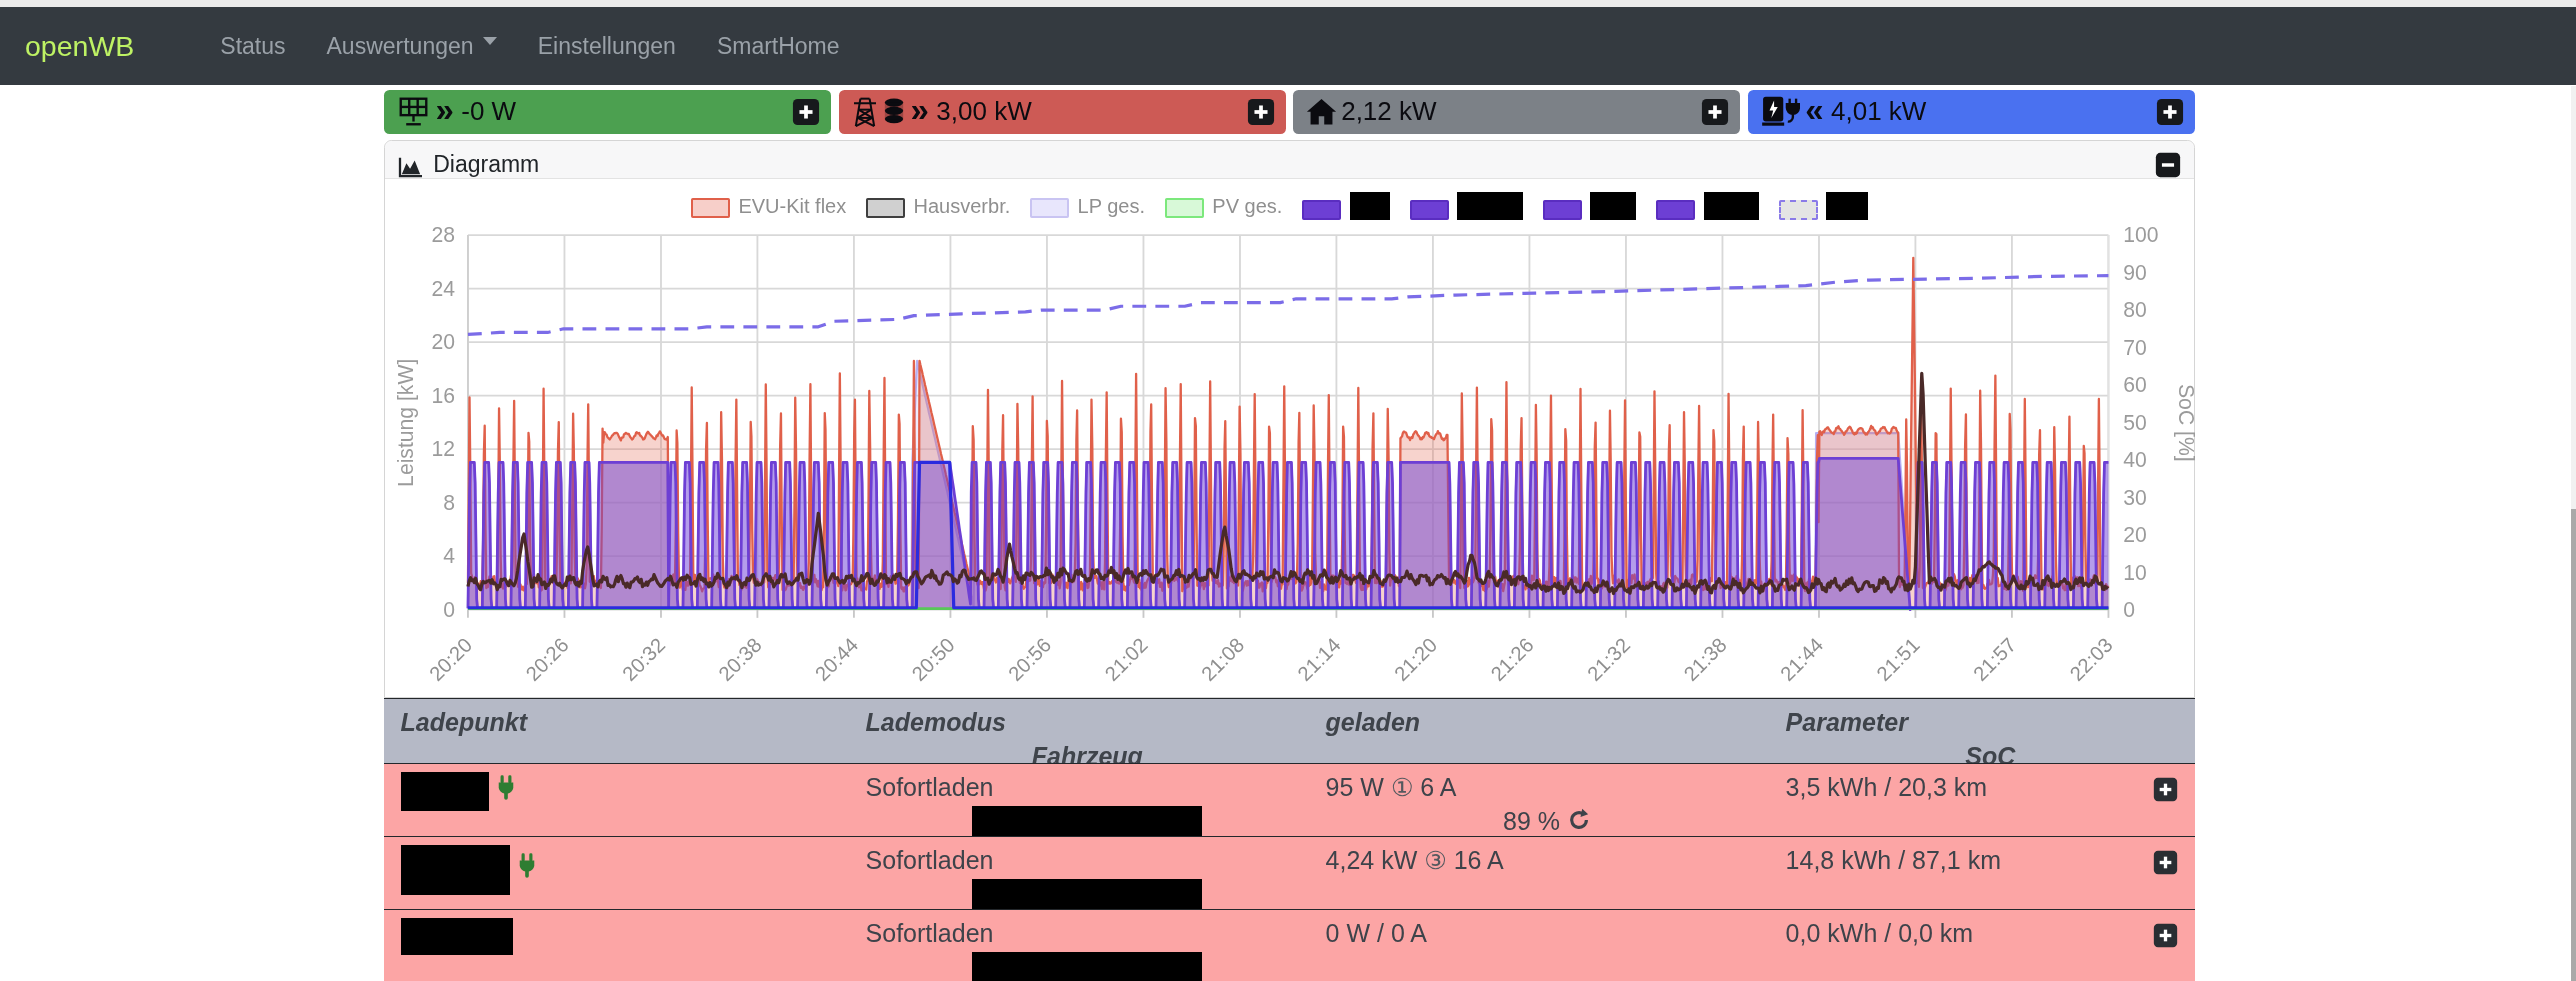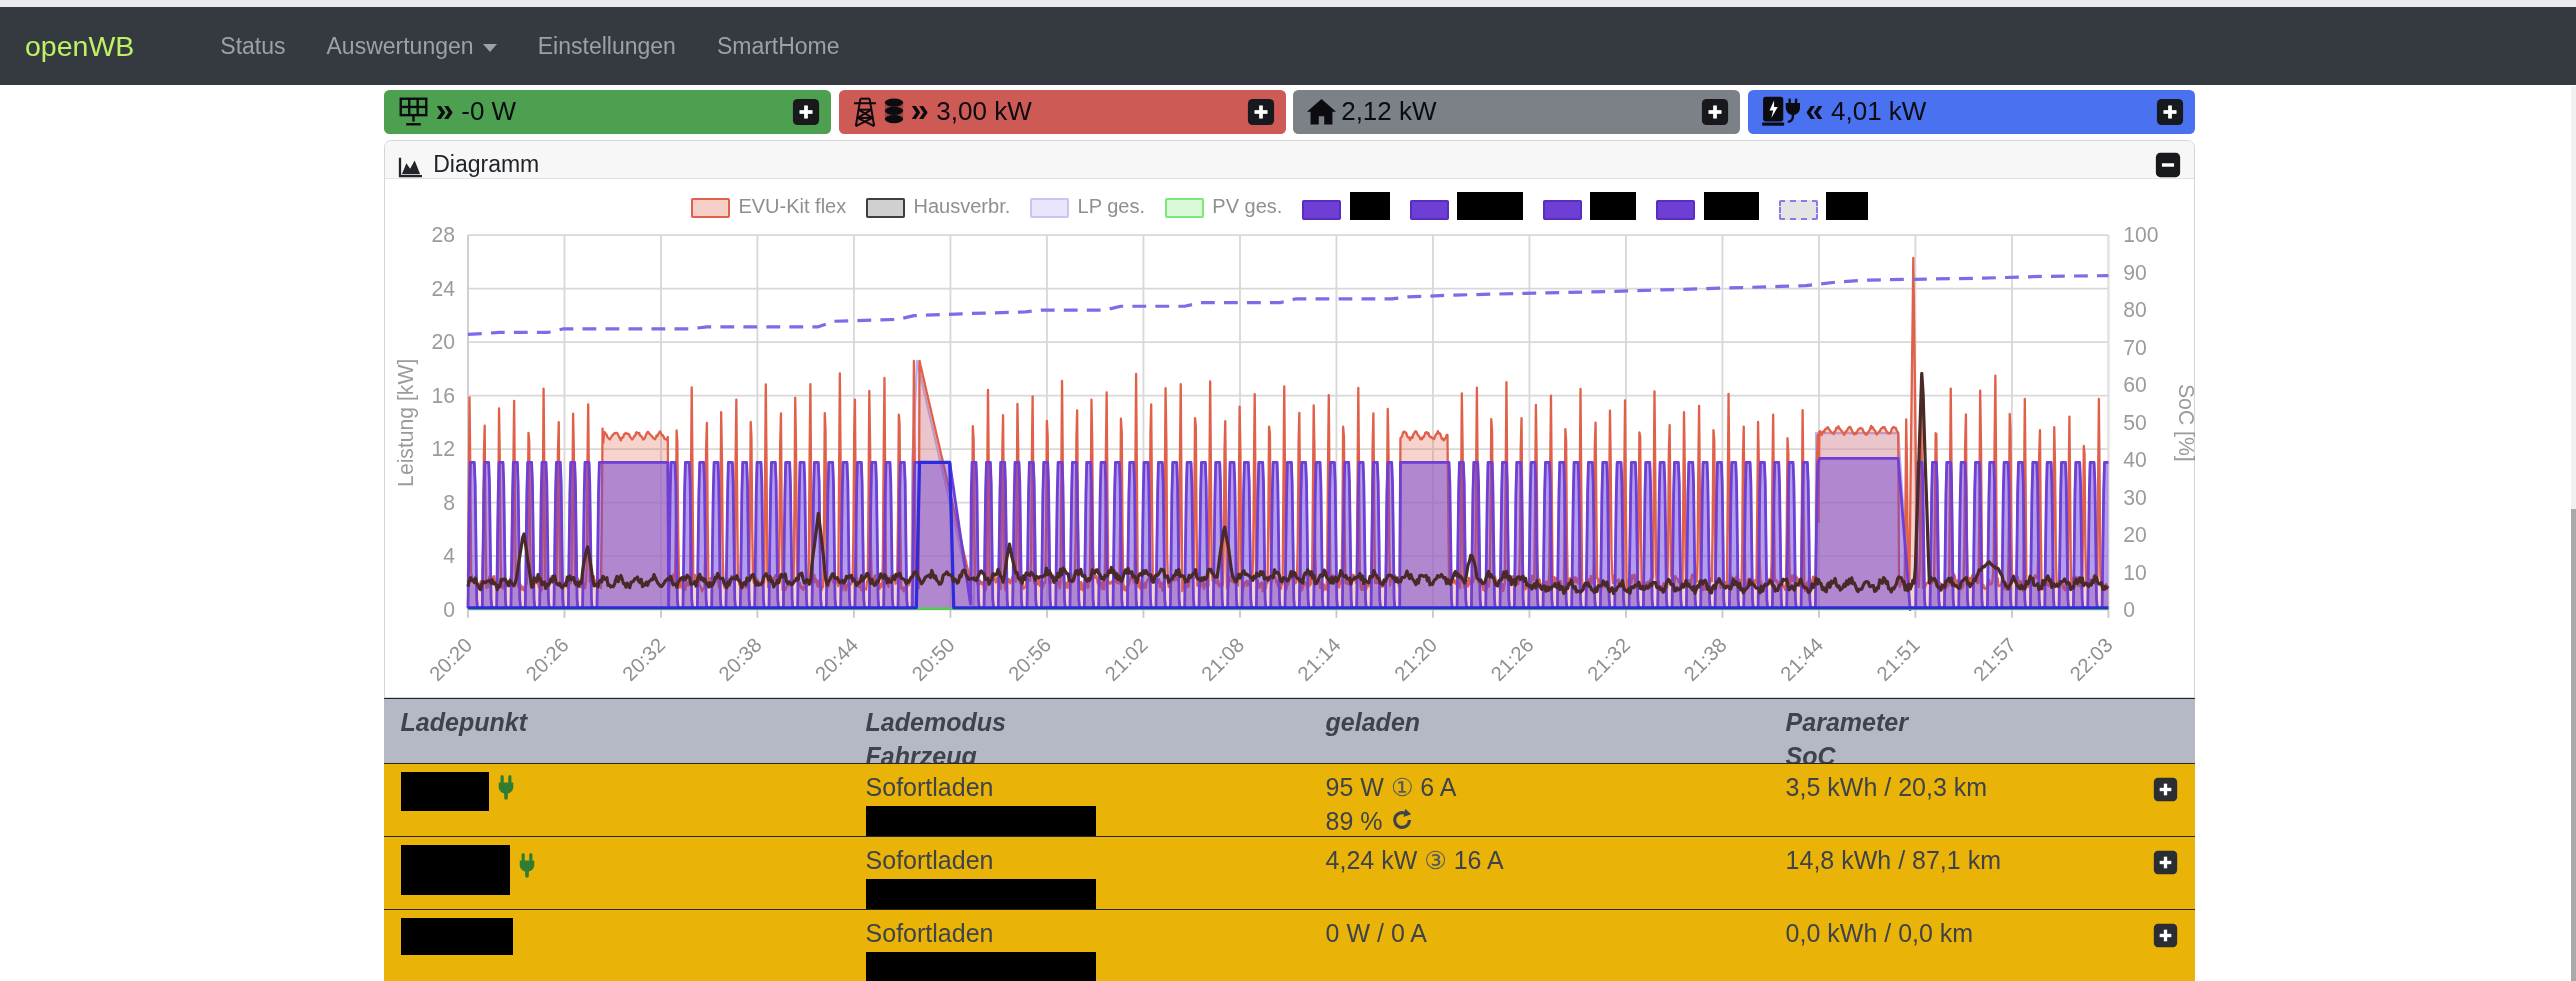--- a/index.html
+++ b/index.html
@@ -5,21 +5,21 @@
   html,body{margin:0;padding:0;}
   body{
     width:2576px;height:981px;overflow:hidden;background:#ffffff;
     font-family:"Liberation Sans","DejaVu Sans",sans-serif;position:relative;
   }
   
   .top-strip{height:7.4px;background:#ebebeb;width:100%;}
   
   .navbar{height:78px;background:#343a40;display:flex;align-items:center;padding:0 0 0 25px;}
   .brand{color:#bef264;font-size:28.5px;margin-right:72px;}
-  .nav-item{color:#9aa1a8;font-size:23px;padding:0 14px;margin-right:13px;cursor:pointer;display:flex;align-items:center;}
+  .nav-item{color:#9aa1a8;font-size:23px;padding:0 14px;margin-right:13px;cursor:pointer;display:flex;}
   .caret{display:inline-block;width:0;height:0;border-left:7.4px solid transparent;border-right:7.4px solid transparent;border-top:8.3px solid #9aa1a8;margin-left:9.2px;margin-top:3.7px;}
   
   .container{width:1811px;margin-left:384px;}
   
   .cards-row{display:flex;gap:7.4px;margin-top:4.6px;}
   .scard{flex:1;height:44px;border-radius:5.5px;display:flex;align-items:center;padding:0 11px 0 13px;color:#0b0b10;font-size:26px;}
   .scard .val{margin-left:5.5px;}
   .chev{font-size:33px;font-weight:700;margin:0 3.7px 3.7px 5.5px;letter-spacing:-1.8px;}
   .sq-btn{margin-left:auto;width:28px;height:28px;flex:0 0 28px;cursor:pointer;}
   .icon{display:inline-flex;align-items:center;}
@@ -36,24 +36,24 @@
   .sw-evu{background:rgba(228,97,77,0.30);border:2.8px solid #e0604a;}
   .sw-haus{background:rgba(150,150,150,0.45);border:2.8px solid #3f3f3f;}
   .sw-lp{background:rgba(205,200,248,0.45);border:2.8px solid #c9c4f2;}
   .sw-pv{background:rgba(144,238,144,0.35);border:2.8px solid #7ce87c;}
   .sw-purple{background:#6d3fd4;border:2.8px solid #5a2dc0;}
   .sw-dash{background:#e4e4e4;border:2.8px dashed #8a7ae8;}
   
   .ltable{margin-top:0;}
   .t-head,.t-row{display:grid;grid-template-columns:465px 460px 460px 1fr;border-top:1.8px solid #23272b;}
   .t-head{background:#b5b9c6;height:64px;font-weight:bold;color:#3f444b;font-style:italic;}
-  .t-row{background:#eab308;height:72px;color:#3e434a;position:relative;}
+  .t-row{background:#fca5a5;height:72px;color:#3e434a;position:relative;}
   .t-row.cut{height:73px;border-bottom:none;}
   .cell{padding:7.4px 0 0 16.6px;font-size:25px;line-height:31px;}
-  .cell .l2{margin-top:2.8px;}
+  .cell .l2{margin-top:2.8px;text-align:center;}
   .redact{display:inline-block;background:#000;vertical-align:middle;}
   .name-box{height:39px;}
   .veh-box{width:230px;height:37px;}
   .phase{font-family:"DejaVu Sans",sans-serif;color:#55595f;}
   .row-plus{position:absolute;right:16.6px;top:13px;width:25px;height:25px;cursor:pointer;}
   .plug-ic{margin-left:7.4px;vertical-align:middle;}
   .refresh-ic{margin-left:7.4px;vertical-align:-2.8px;}
   
   .sbar{position:absolute;right:0;top:86px;width:4.6px;height:895px;background:#f1f1f1;}
   .sbar .thumb{position:absolute;left:0;width:4.6px;top:423px;height:472px;background:#a9a9a9;cursor:pointer;}

